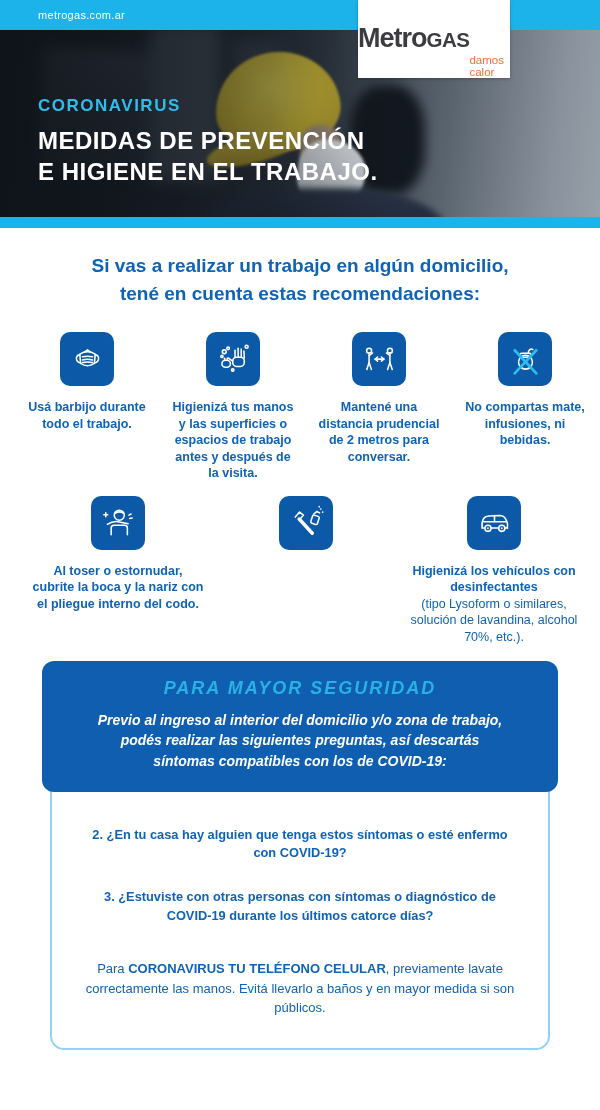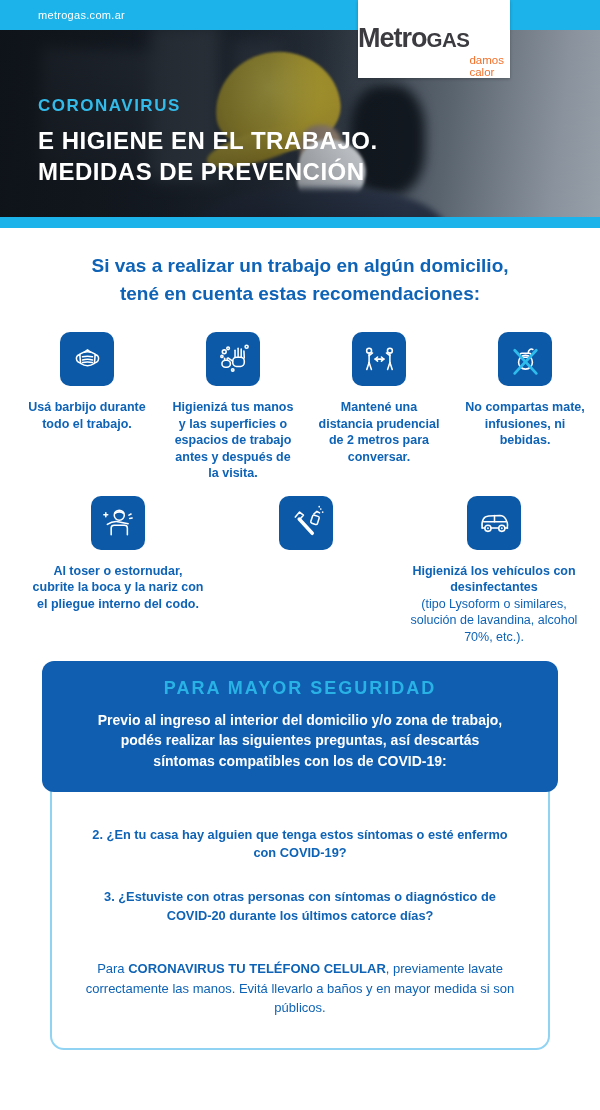--- a/index.html
+++ b/index.html
@@ -54,21 +54,21 @@
   .row2 { margin-top:14px; }
   .row2 .card { width:188px; }
   .tile { width:54px; height:54px; background:#0C59A8; border-radius:10px; margin:0 auto;
     display:flex; align-items:center; justify-content:center; }
   .tile svg { width:37px; height:37px; }
   .caption { margin-top:13px; padding:0 8px; text-align:center; color:#0E63B6;
     font-size:12.5px; font-weight:bold; line-height:1.32; }
   .caption .note { display:block; font-weight:normal; }
   
   .safety { position:relative; z-index:2; margin:16px 42px 0; background:#0F5EB0; border-radius:12px;
-    padding:17px 54px 21px; text-align:center; }
+    padding:17px 54px 21px; text-align:center;font-style:italic; }
   .safety-title { color:#29B2E5; font-size:18px; font-weight:bold; letter-spacing:2px; }
   .safety-body { margin-top:11px; color:#ffffff; font-size:14px; font-weight:bold; line-height:1.45; }
   
   .questions { position:relative; z-index:1; margin:-14px 50px 0; border:2px solid #90D3F3; border-radius:14px;
     padding:46px 30px 30px; text-align:center; color:#0E63B6; }
   .question { font-size:12.8px; font-weight:bold; line-height:1.45; margin-bottom:25px; }
   .q3 { margin-bottom:34px; }
   .phone-note { font-size:13px; line-height:1.5; margin-top:6px; }
   .phone-note b { font-weight:bold; }
   
@@ -92,22 +92,22 @@
   <div class="shape ph-hair"></div>
   <div class="shape ph-helmet"></div>
   <div class="shape ph-brim"></div>
   <div class="shape ph-face"></div>
   <div class="shape ph-mask"></div>
   <div class="shape ph-jacket"></div>
   <div class="shape ph-shade"></div>
   <div class="hero-text">
     <div class="kicker">CORONAVIRUS</div>
     <div class="hero-title">
+      <span>MEDIDAS DE PREVENCIÓN</span>
       <span>E HIGIENE EN EL TRABAJO.</span>
-      <span>MEDIDAS DE PREVENCIÓN</span>
     </div>
   </div>
 </div>
 
 <div class="stripe"></div>
 
 <div class="logo-card">
   <svg class="logo-diamond" width="46" height="23" viewBox="0 0 46 23">
     <polygon points="23,0 0,11.5 23,23" fill="#2B6CB3"></polygon>
     <polygon points="23,0 46,11.5 23,23" fill="#35AEE4"></polygon>
@@ -242,15 +242,15 @@
   </div>
 </div>
 
 <div class="safety">
   <div class="safety-title">PARA MAYOR SEGURIDAD</div>
   <p class="safety-body">Previo al ingreso al interior del domicilio y/o zona de trabajo, podés realizar las siguientes preguntas, así descartás síntomas compatibles con los de COVID-19:</p>
 </div>
 
 <div class="questions">
   <p class="question">2. ¿En tu casa hay alguien que tenga estos síntomas o esté enfermo con COVID-19?</p>
-  <p class="question q3">3. ¿Estuviste con otras personas con síntomas o diagnóstico de COVID-20 durante los últimos catorce días?</p>
+  <p class="question q3">3. ¿Estuviste con otras personas con síntomas o diagnóstico de COVID-19 durante los últimos catorce días?</p>
   <p class="phone-note"><span>Para </span><b>CORONAVIRUS TU TELÉFONO CELULAR</b><span>, previamente lavate correctamente las manos. Evitá llevarlo a baños y en mayor medida si son públicos.</span></p>
 </div>
 
 </body></html>

